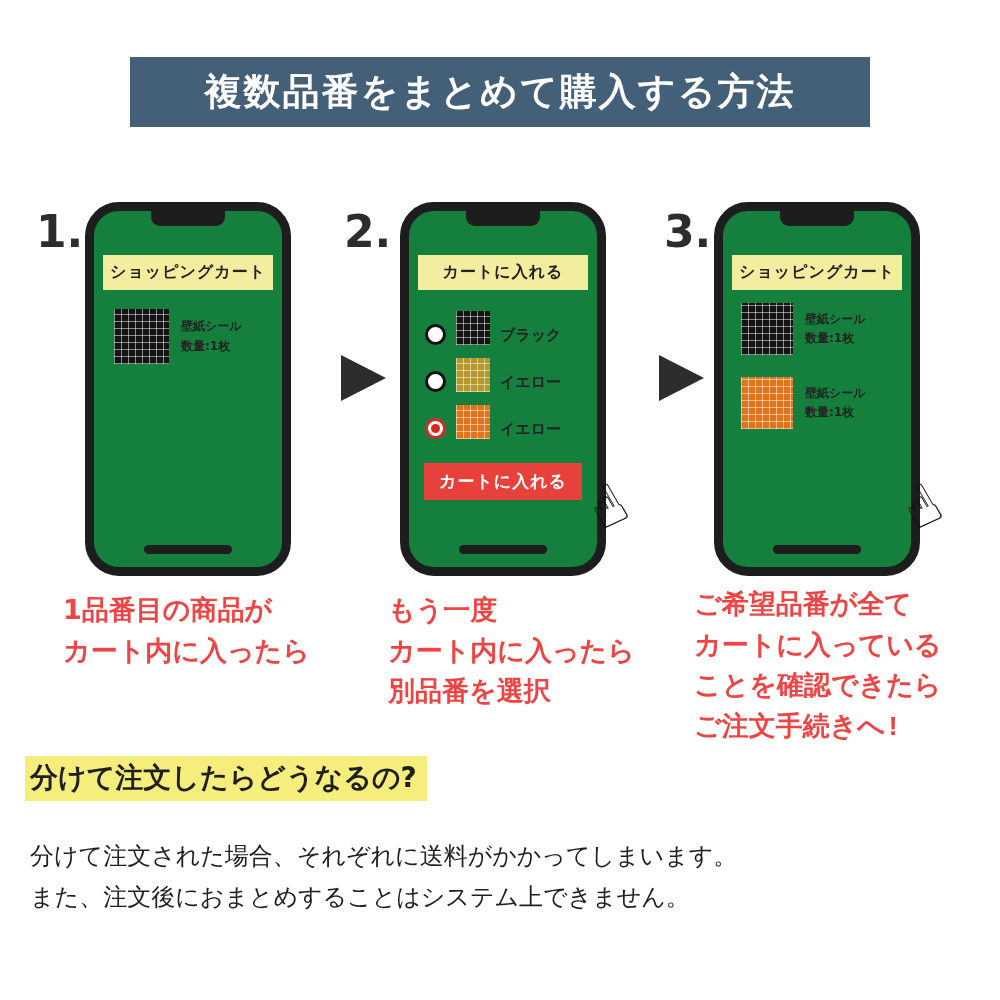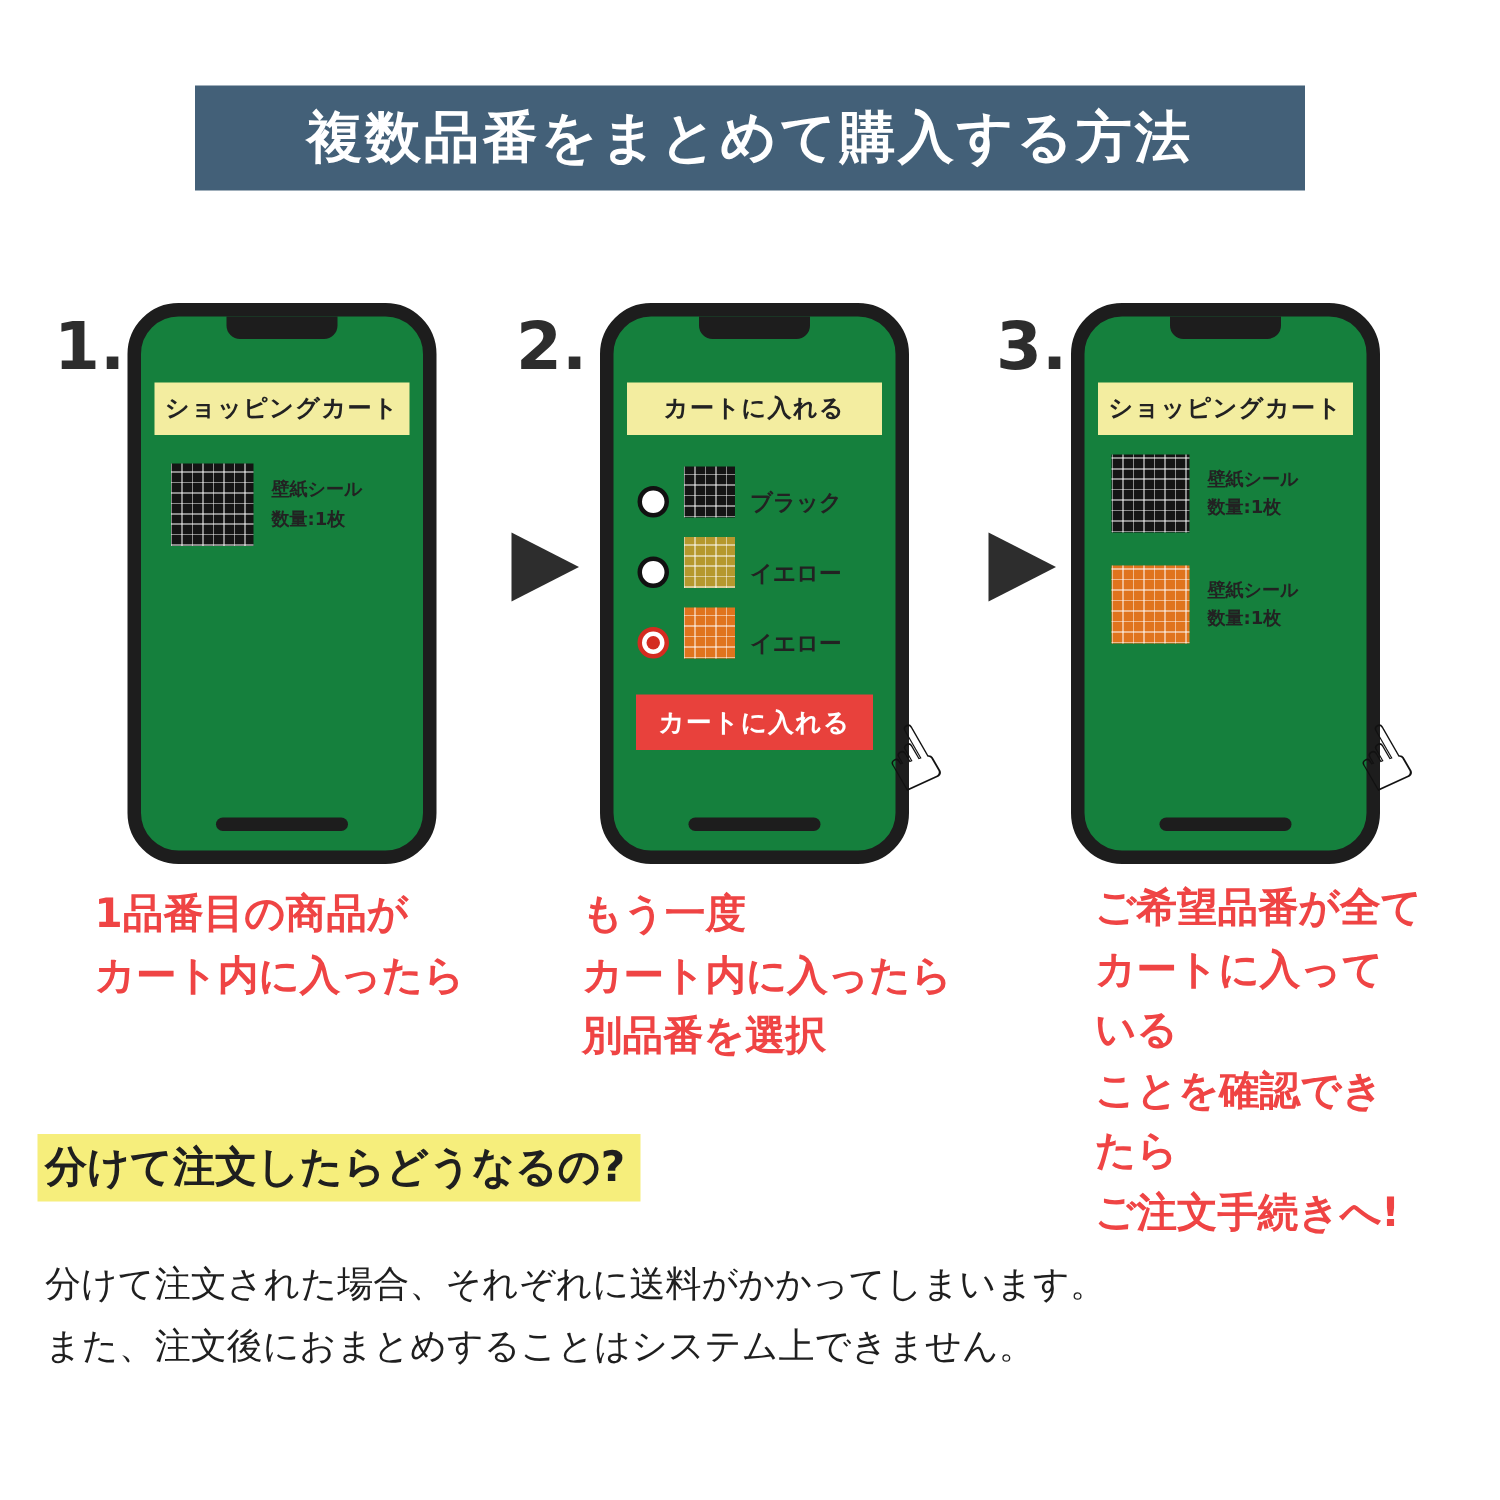--- a/index.html
+++ b/index.html
@@ -98,21 +98,21 @@
   #arrow1 { left:341px; top:355px; }
   #arrow2 { left:659px; top:355px; }
 
   
   .caption {
     position:absolute; font-size:27px; font-weight:600; color:#ef4444;
     line-height:1.5; white-space:pre-line;
   }
   #caption1 { left:63px;  top:590px; }
   #caption2 { left:388px; top:590px; }
-  #caption3 { left:730px; top:586px; }
+  #caption3 { left:694px; top:586px;font-family:Liberation Mono, monospace; }
 
   
   .footer-heading { position:absolute; left:25px; top:759px; font-size:28px; font-weight:bold; }
   .footer-heading .hl { background:#f6ee7c; padding:5px 10px 7px 5px; }
   .footer-body {
     position:absolute; left:30px; top:836px; font-size:24px; font-weight:500;
     line-height:1.7; white-space:pre-line; color:#1f1f1f;
   }
 </style>
 </head>

